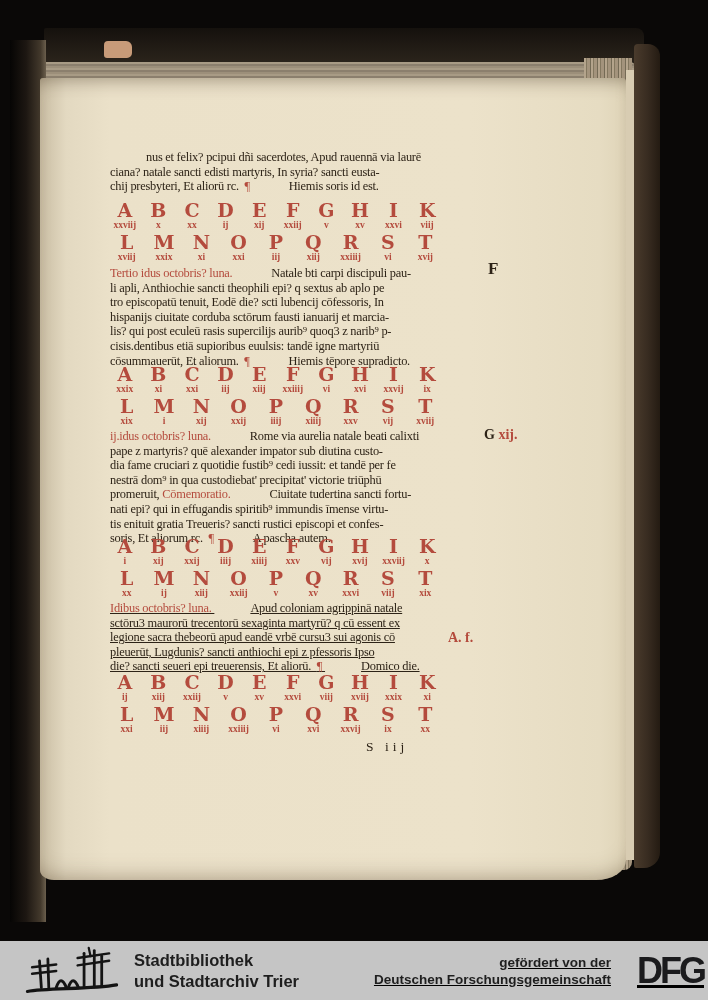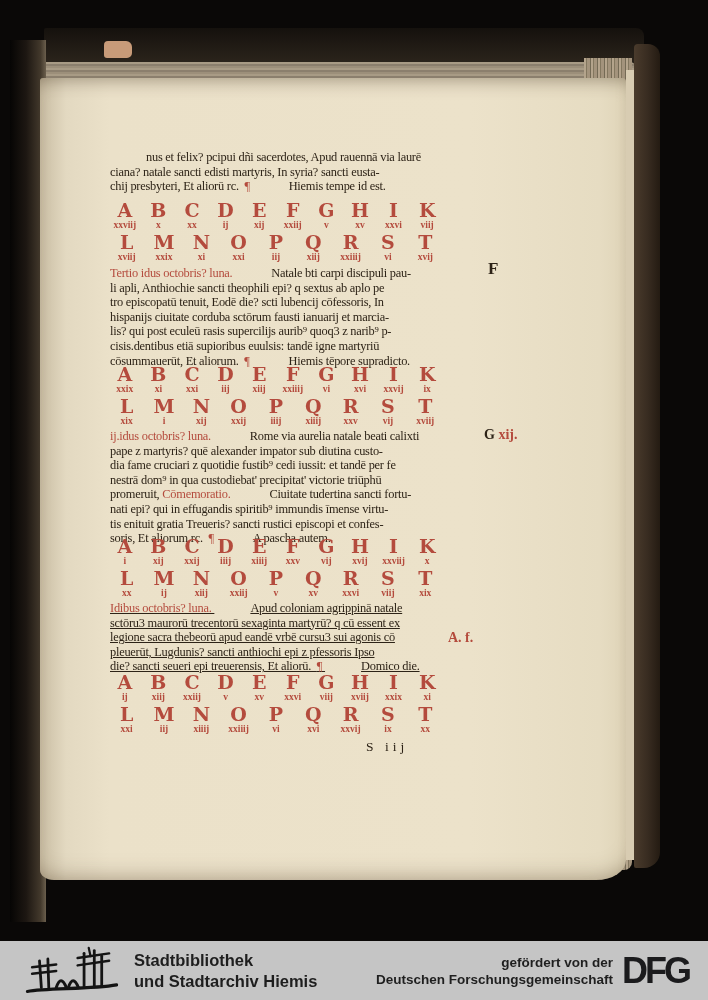--- a/index.html
+++ b/index.html
@@ -44,21 +44,21 @@
   .mG{left:448px;top:427px;font-size:14px;line-height:16px;}
   .mA{left:448px;top:598px;font-size:14px;line-height:16px;margin-top:32px;}
   .signature{position:absolute;left:366px;top:739px;font-size:13.5px;color:#2d2317;letter-spacing:4px;text-align:right;}
   
   .footer{position:absolute;left:0;bottom:0;width:708px;height:59px;background:#c5c5c5;
           display:flex;align-items:center;justify-content:space-between;
           font-family:"Liberation Sans",sans-serif;}
   .footer-left{display:flex;align-items:center;gap:14px;padding-left:24px;}
   .lib-logo{width:96px;height:52px;}
   .lib-name{font-weight:bold;font-size:16.5px;line-height:21px;color:#1e1e1e;}
-  .footer-right{display:flex;align-items:center;gap:9px;padding-right:19px;}
+  .footer-right{display:flex;align-items:center;gap:26px;padding-right:4px;text-decoration:underline;}
   .funding{font-weight:bold;font-size:13.5px;line-height:17px;color:#1f1f1f;text-align:right;}
   .dfg{font-weight:bold;font-size:36px;letter-spacing:-3px;color:#1b1b1d;line-height:44px;
        font-stretch:condensed;}
 </style>
 </head>
 <body>
 
 <div class="stage">
 
   <div class="book">
@@ -66,21 +66,21 @@
     <div class="top-chip"></div>
     <div class="top-edges"></div>
     <div class="fore-edge"></div>
     <div class="edge-sliver"></div>
     <div class="right-cover"></div>
     <div class="left-gutter"></div>
     <div class="page"></div>
 
     <div class="para p1"><span class="seg-black">nus et felix? pcipui dñi sacerdotes, Apud rauennā via laurē
 ciana? natale sancti edisti martyris, In syria? sancti eusta-
-chij presbyteri, Et aliorū rc.  </span><span class="seg-red">¶ </span><span class="seg-black">Hiemis tempe id est.</span></div>
+chij presbyteri, Et aliorū rc.  </span><span class="seg-red">¶ </span><span class="seg-black">Hiemis soris id est.</span></div>
     <div class="alpha-block b1">
         <div class="alpha-row">
           <div class="alpha-col">
             <span class="alpha-letter">A</span>
             <span class="alpha-num">xxviij</span>
           </div>
           <div class="alpha-col">
             <span class="alpha-letter">B</span>
             <span class="alpha-num">x</span>
           </div>
@@ -441,21 +441,21 @@
         <path d="M46,46 Q51,31 57,46" stroke-width="3.2"></path>
         <path d="M63,9 L63,45" stroke-width="3"></path>
         <path d="M74,6 L74,45" stroke-width="3"></path>
         <path d="M82,12 L82,44" stroke-width="3"></path>
         <path d="M56,14 L90,9" stroke-width="2.6"></path>
         <path d="M56,22 L90,17" stroke-width="2.6"></path>
         <path d="M68,3 L70,12" stroke-width="2.4"></path>
       </svg>
       <div class="lib-name">
         <div>Stadtbibliothek</div>
-        <div>und Stadtarchiv Hiemis</div>
+        <div>und Stadtarchiv Trier</div>
       </div>
     </div>
     <div class="footer-right">
       <div class="funding">
         <div>gefördert von der</div>
         <div>Deutschen Forschungsgemeinschaft</div>
       </div>
       <div class="dfg">DFG</div>
     </div>
   </div>

